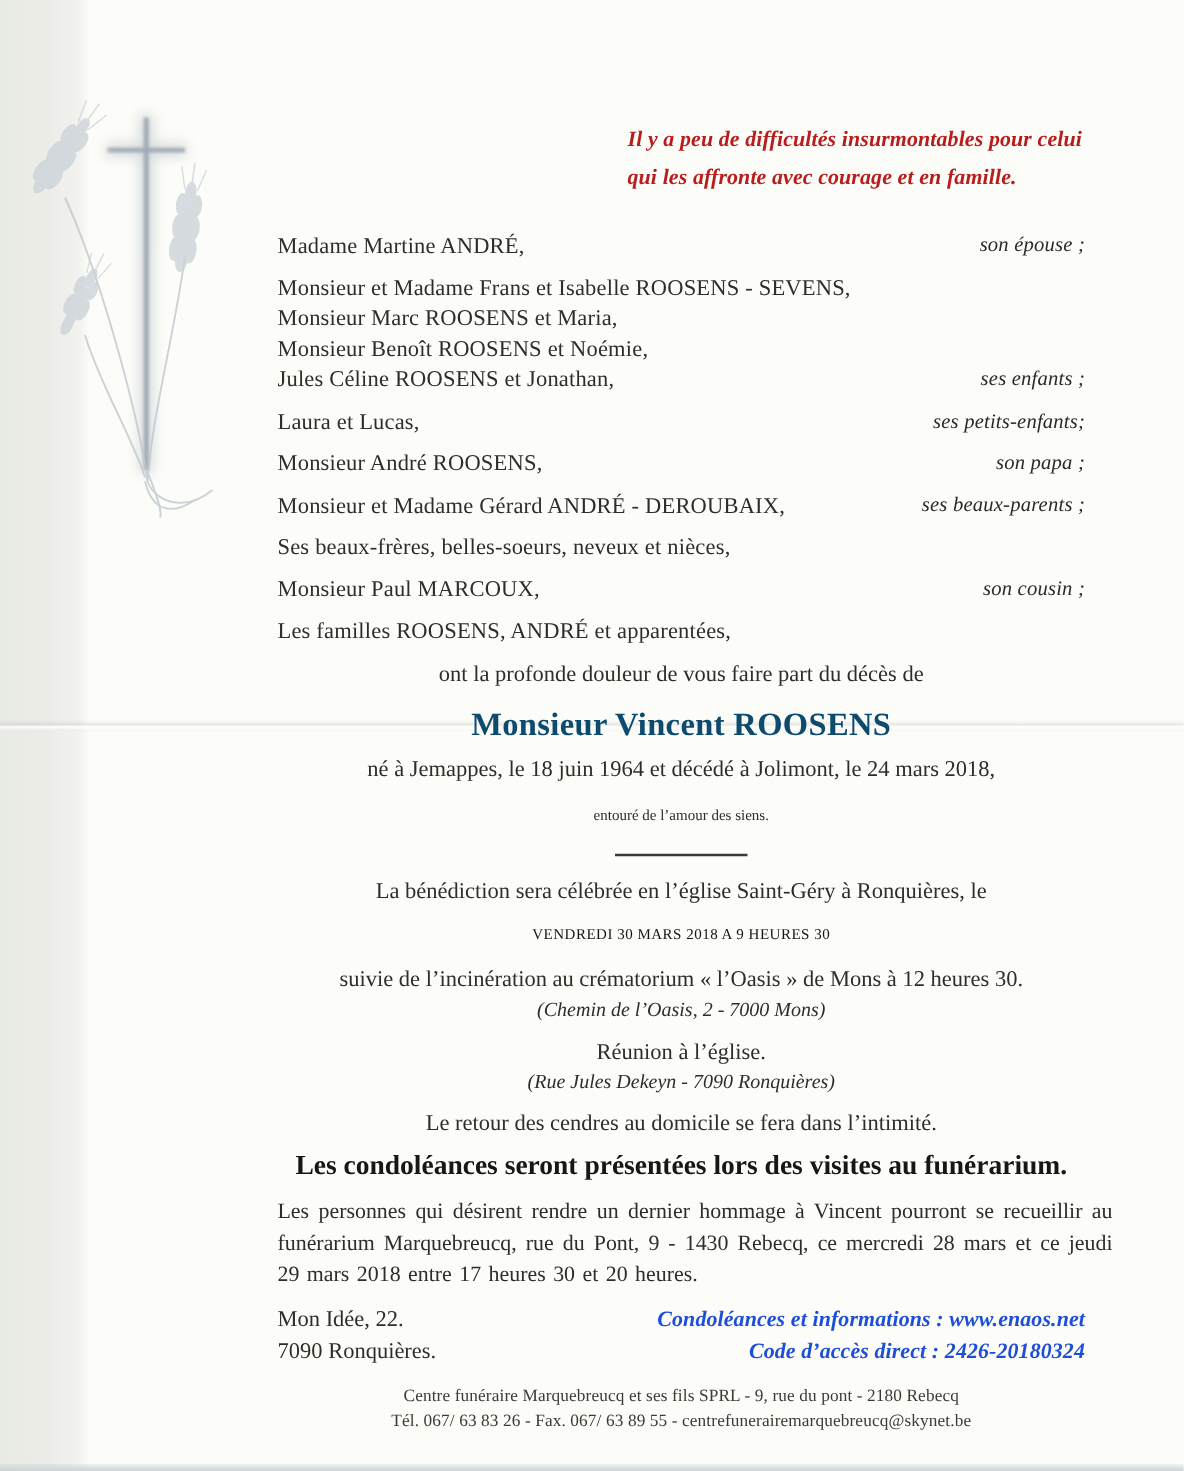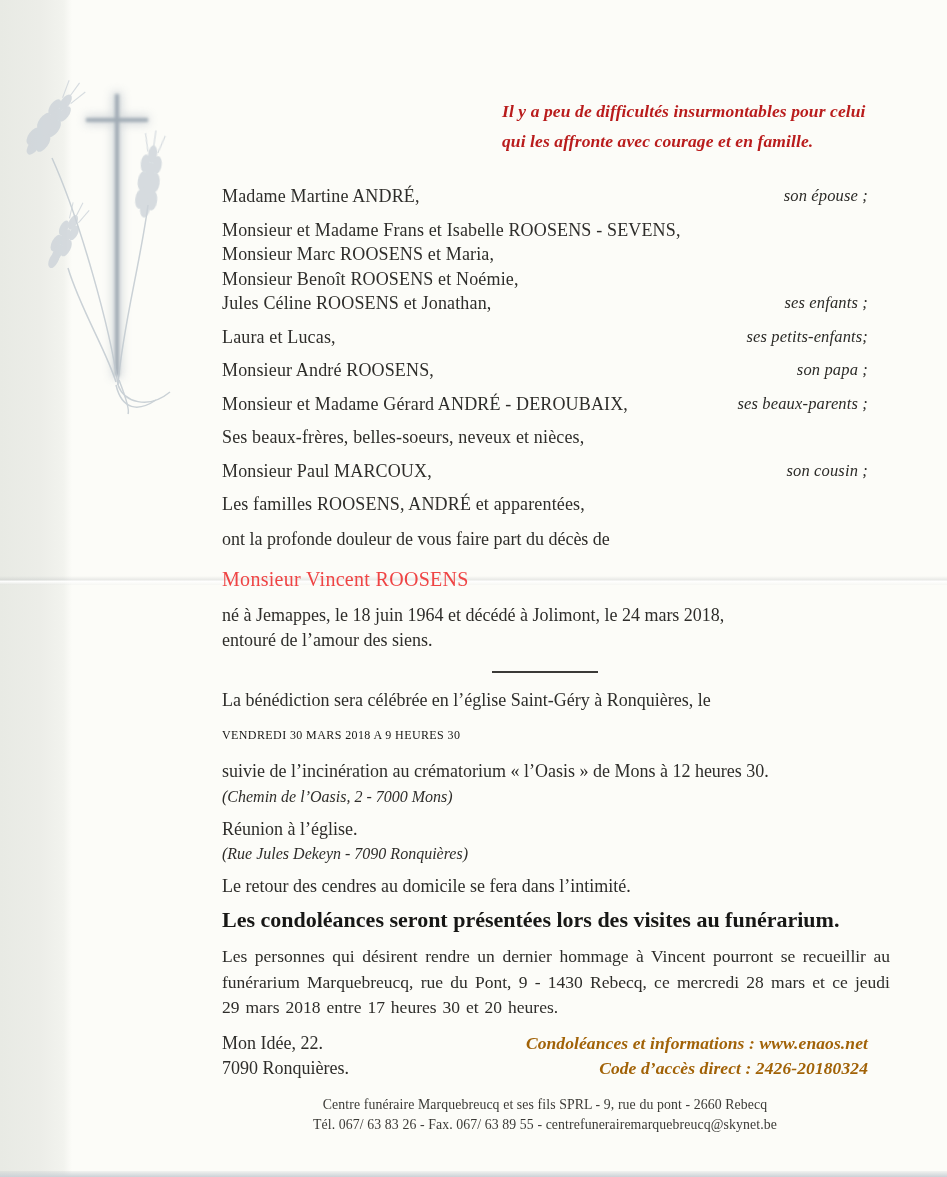--- a/index.html
+++ b/index.html
@@ -36,28 +36,28 @@
   .family{margin-top:28px}
   .frow{
     display:flex;justify-content:space-between;align-items:flex-end;
     margin-bottom:9px;font-size:18px;line-height:24.5px;letter-spacing:.15px;
   }
   .relation{
     font-style:italic;font-size:16.5px;line-height:24.5px;
     white-space:nowrap;color:#2b2a27;
   }
 
-  .center{}
+  .center{text-align:center}
   .intro{margin-top:12px;font-size:18px}
   .deceased-name{
-    margin-top:14px;font-weight:normal;font-size:20px;line-height:31px;
-    letter-spacing:.3px;color:#ef4444;
+    margin-top:14px;font-weight:bold;font-size:26px;line-height:31px;
+    letter-spacing:.3px;color:#0c4a6e;
   }
   .birth{margin-top:8px;font-size:18px;line-height:24.5px}
-  .surrounded{margin-top:1px;font-size:18px;line-height:24.5px}
+  .surrounded{margin-top:13px;font-size:12px;line-height:24.5px}
   .divider{width:106px;height:0;border-top:2px solid #3b3a37;margin:18px auto 0}
 
   .benediction{margin-top:15px;font-size:18px;line-height:24.5px}
   .date-line{
     margin-top:10px;font-weight:normal;font-size:12px;line-height:26px;
     letter-spacing:.4px;color:#161614;
   }
   .cremation{margin-top:11px;font-size:18px;line-height:24.5px}
   .addr-italic{margin-top:1px;font-style:italic;font-size:16px;line-height:24px}
   .meeting{margin-top:8px;font-size:18px;line-height:24.5px}
@@ -66,21 +66,21 @@
     margin-top:9px;font-weight:bold;font-size:22px;line-height:24.5px;color:#171715;
   }
   .visitation{
     margin-top:12px;margin-right:-22px;
     text-align:justify;font-size:17.5px;line-height:25.5px;word-spacing:1.6px;
   }
   .addr-row{display:flex;justify-content:space-between;margin-top:10px}
   .sender{font-size:18px;line-height:25px}
   .online{
     font-weight:bold;font-style:italic;text-align:right;
-    font-size:17.5px;line-height:25px;color:#a16207;letter-spacing:.1px;
+    font-size:17.5px;line-height:25px;color:#1d4ed8;letter-spacing:.1px;
   }
   .footer{
     margin-top:14px;text-align:center;
     font-size:13.8px;line-height:20px;color:#3b3a36;letter-spacing:.1px;
   }
 </style>
 </head>
 <body>
 
 <div class="left-strip"></div>
@@ -246,17 +246,17 @@
       <div>Mon Idée, 22.</div>
       <div>7090 Ronquières.</div>
     </div>
     <div class="online">
       <div>Condoléances et informations : www.enaos.net</div>
       <div>Code d’accès direct : 2426-20180324</div>
     </div>
   </div>
 
   <div class="footer">
-    <div>Centre funéraire Marquebreucq et ses fils SPRL - 9, rue du pont - 2660 Rebecq</div>
+    <div>Centre funéraire Marquebreucq et ses fils SPRL - 9, rue du pont - 2180 Rebecq</div>
     <div>Tél. 067/ 63 83 26 - Fax. 067/ 63 89 55 - centrefunerairemarquebreucq@skynet.be</div>
   </div>
 
 </div>
 
 </body></html>

